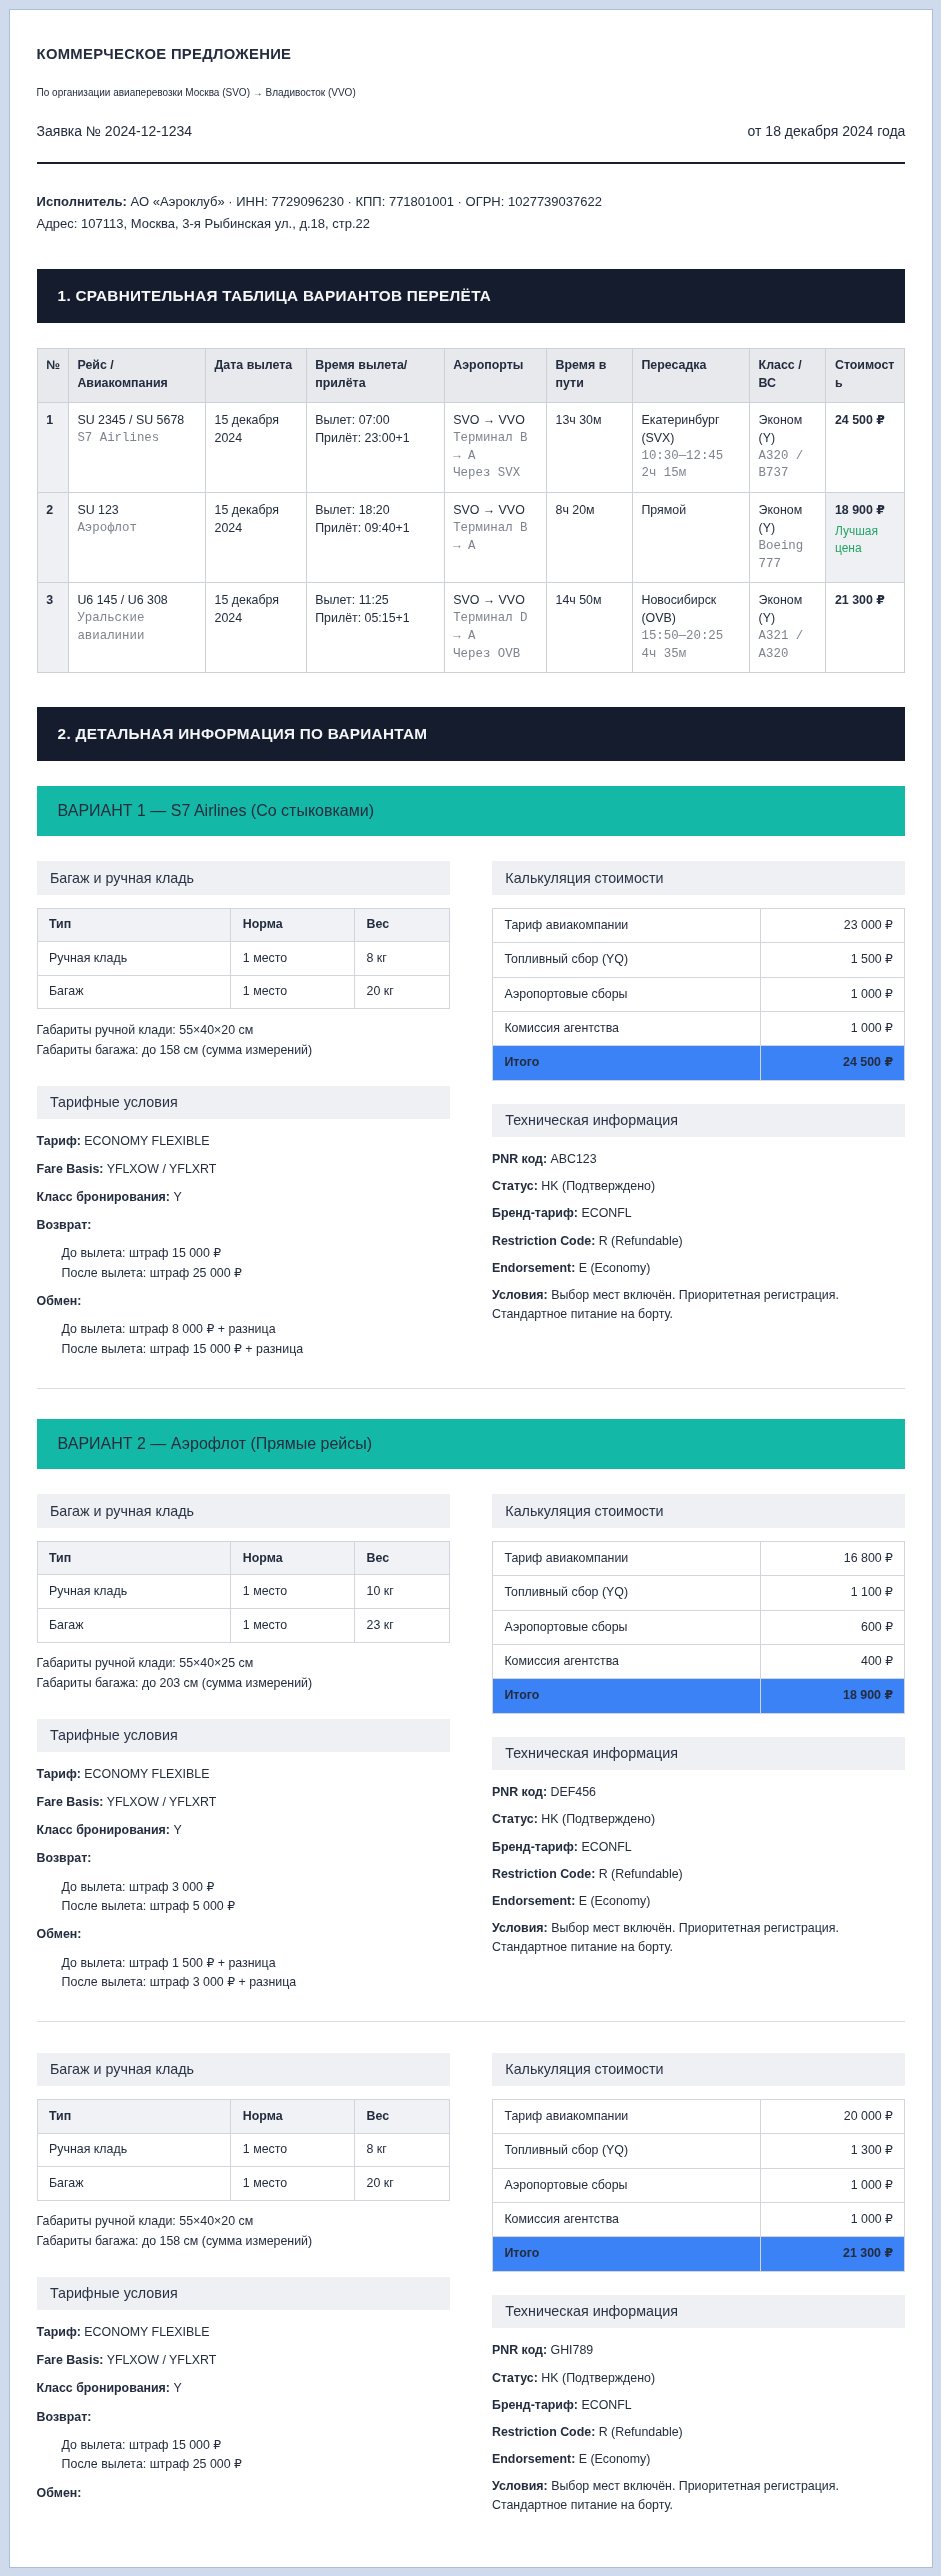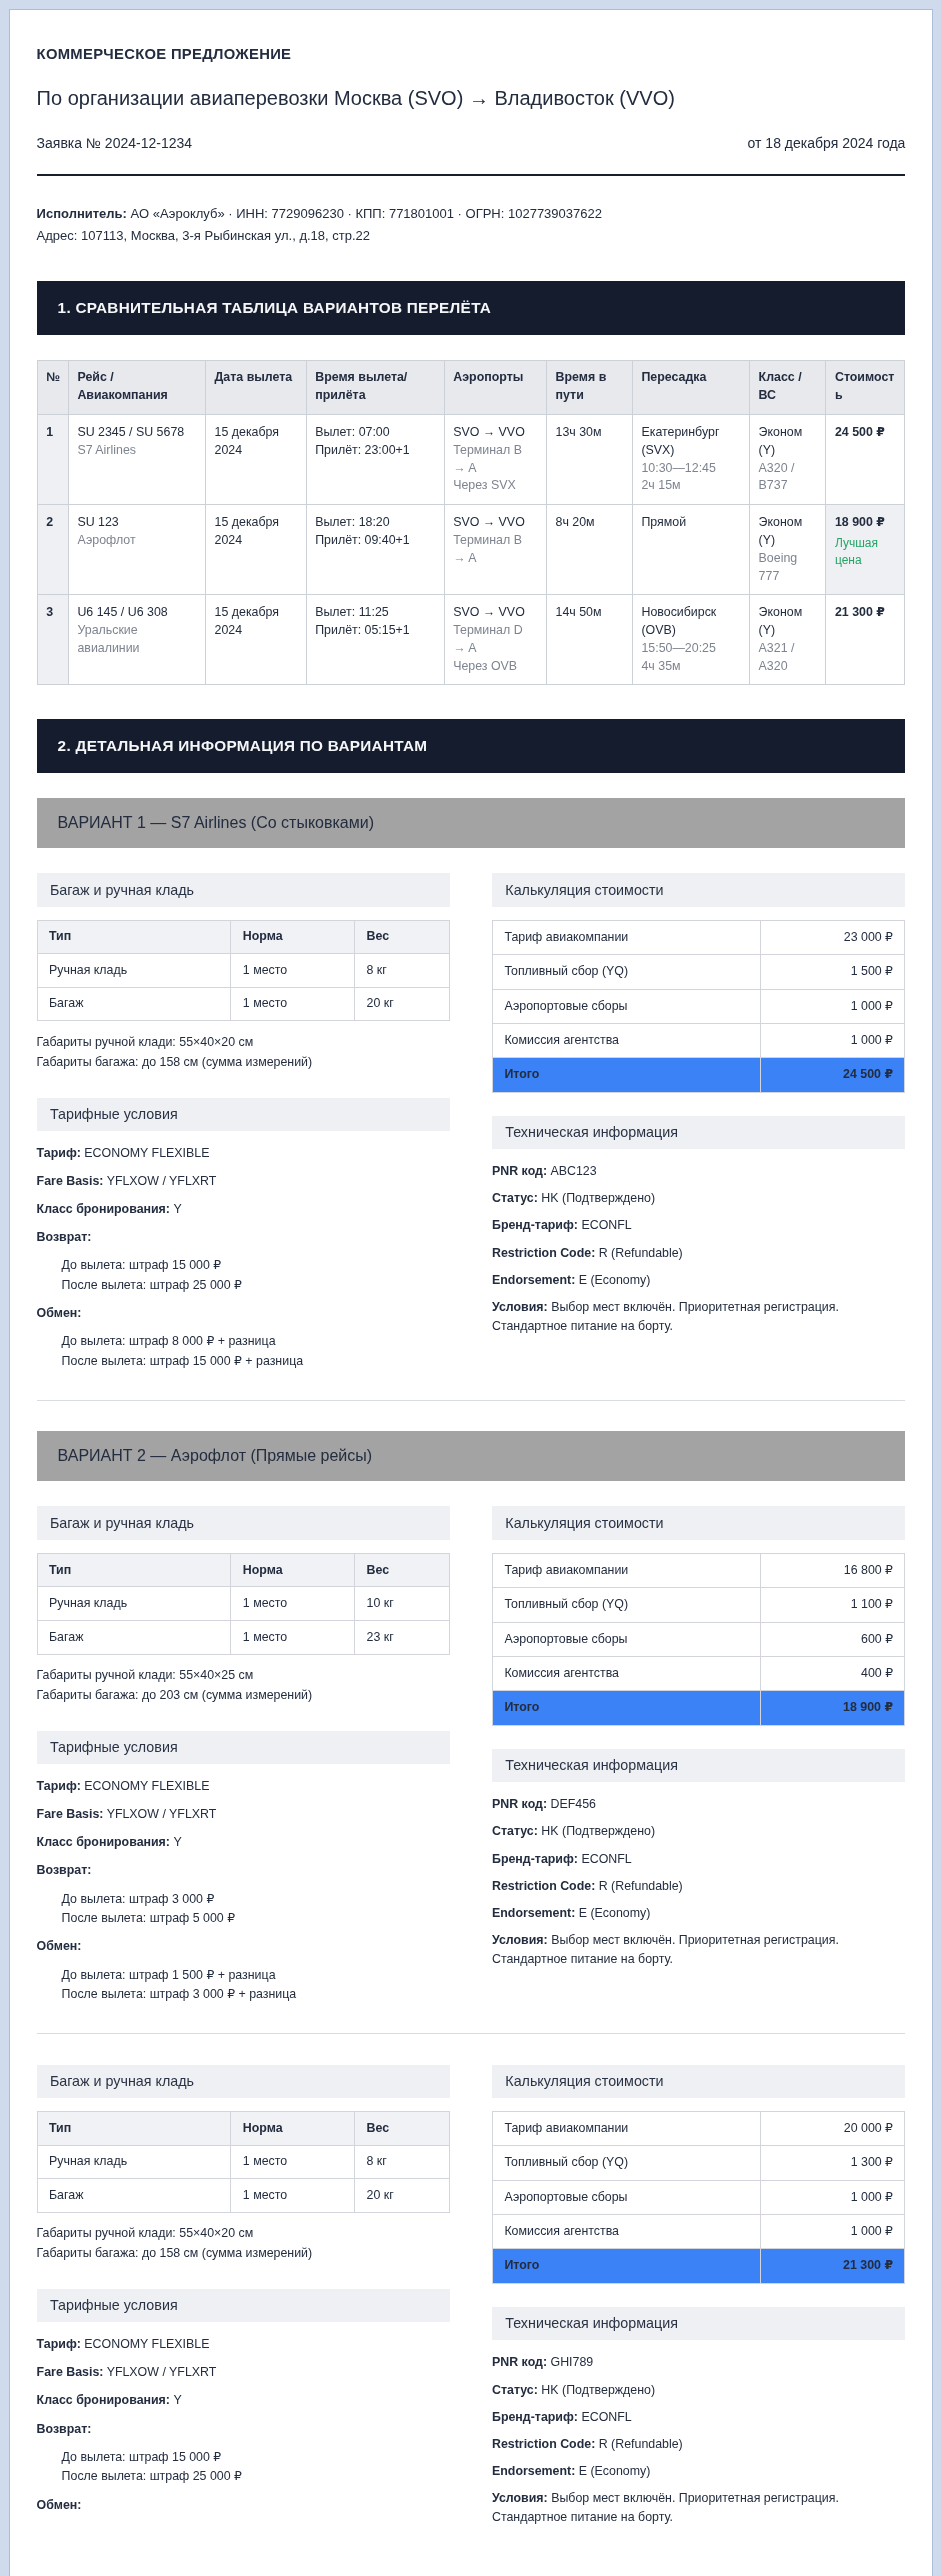--- a/index.html
+++ b/index.html
@@ -12,49 +12,49 @@
   .frame { width:942px; min-height:2576px; box-sizing:border-box; padding:8.6px; }
   .card {
     background:#ffffff;
     border:1px solid #aabdd9;
     min-height:2557px;
     box-sizing:border-box;
     padding:36px 27px 44px 27px;
   }
   
   .doc-title { font-size:14.8px; font-weight:700; letter-spacing:0.3px; margin:0 0 25px 0; }
-  .doc-sub   { font-size:20px; margin:0 0 25px 0; }
+  .doc-sub   { font-size:10px; margin:0 0 25px 0; }
   .meta-row  { display:flex; justify-content:space-between; font-size:14px; margin:0 0 23px 0; }
   .hr-thick  { border:none; border-top:2.9px solid #18202f; margin:0 0 27px 0; }
   .exec-line { font-size:13px; line-height:1.7; margin:0; }
   .lbl { font-weight:700; }
   
   .secbar {
     background:#141c2d; color:#f5f6f8;
     font-size:15.3px; font-weight:600; letter-spacing:0.3px;
     padding:18px 21px; margin:34px 0 25px 0;
   }
   
   table { border-collapse:collapse; width:100%; }
   .cmp-table { table-layout:fixed; font-size:12.4px; }
   .cmp-table th, .cmp-table td {
     border:1px solid #ccd1d8; padding:8.6px 8.6px; vertical-align:top;
     text-align:left; line-height:1.45; overflow-wrap:break-word;
   }
   .cmp-table thead th { background:#e7e9ed; font-weight:700; }
   .cmp-table td.num { background:#eef0f3; font-weight:700; }
-  .cell-sub { color:#7e848f; }
+  .cell-sub { color:#7e848f;font-family:Liberation Mono, monospace; }
   .cell-sub:empty { display:none; }
   .price { font-weight:700; }
   .badge-best { color:#23a566; font-size:12px; margin-top:2.9px; }
   .badge-best:empty { display:none; }
   .cmp-table td[data-hl="1"] { background:#eef0f3; }
   
   .variant-title {
-    background:#a3a3a3; font-size:16px; color:#232d3f;
+    background:#14b8a6; font-size:16px; color:#232d3f;
     padding:16px 21px; margin:0 0 25px 0;
   }
   .cols { display:grid; grid-template-columns:1fr 1fr; column-gap:42px; align-items:start; }
   .subhead {
     background:#eef0f3; font-size:14.3px; color:#2a3345;
     padding:8.6px 13.3px; margin:0 0 13.3px 0;
   }
   .mini-table { font-size:12.4px; margin-bottom:11.4px; }
   .mini-table th, .mini-table td { border:1px solid #d2d6dc; padding:7.6px 11.4px; text-align:left; line-height:1.4; }
   .mini-table th { background:#f1f2f5; font-weight:700; }

